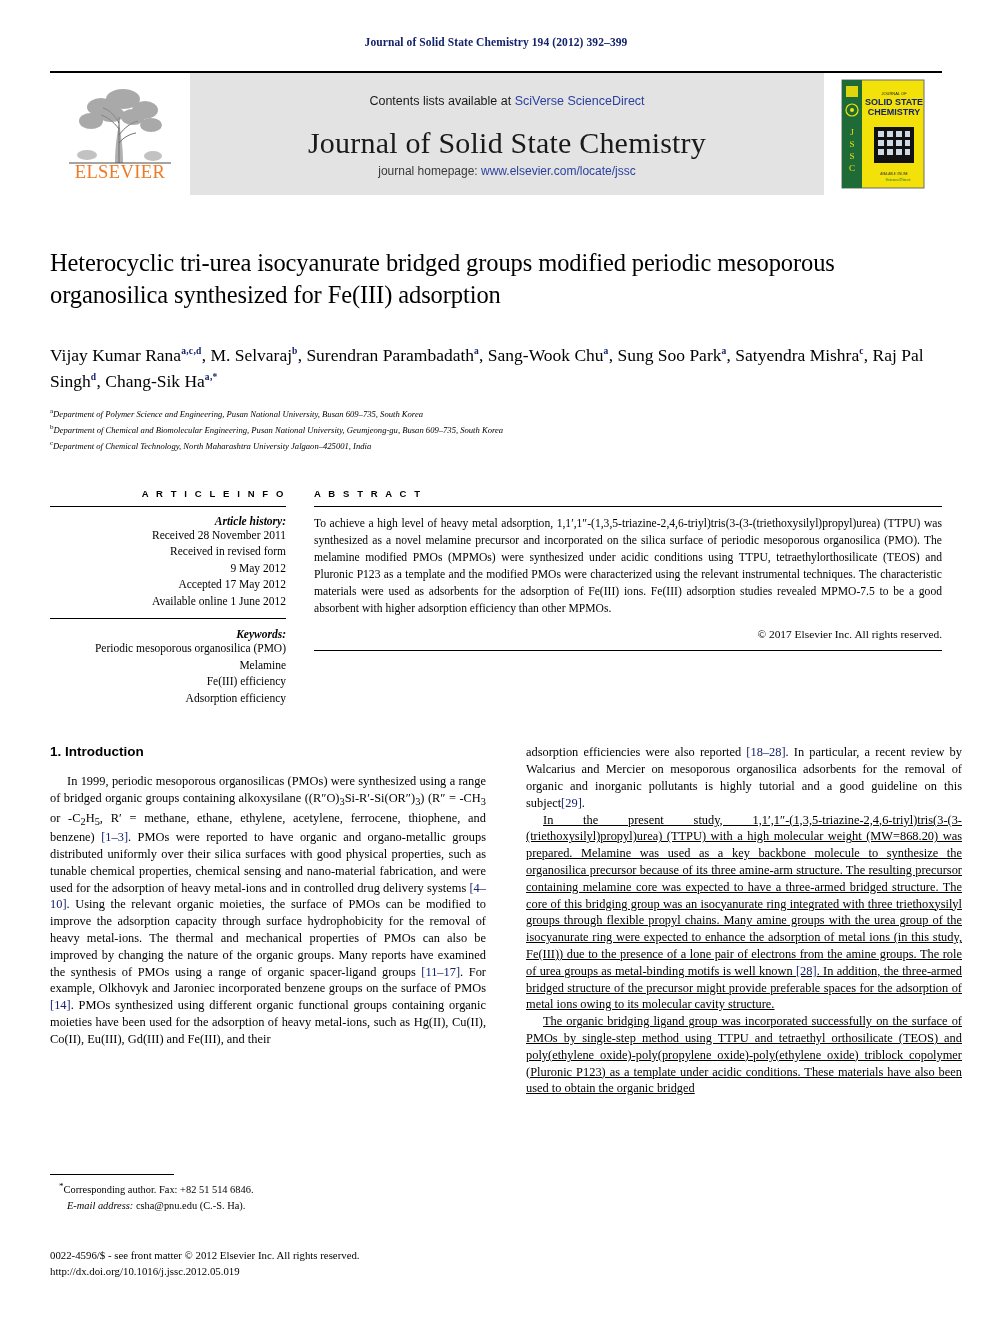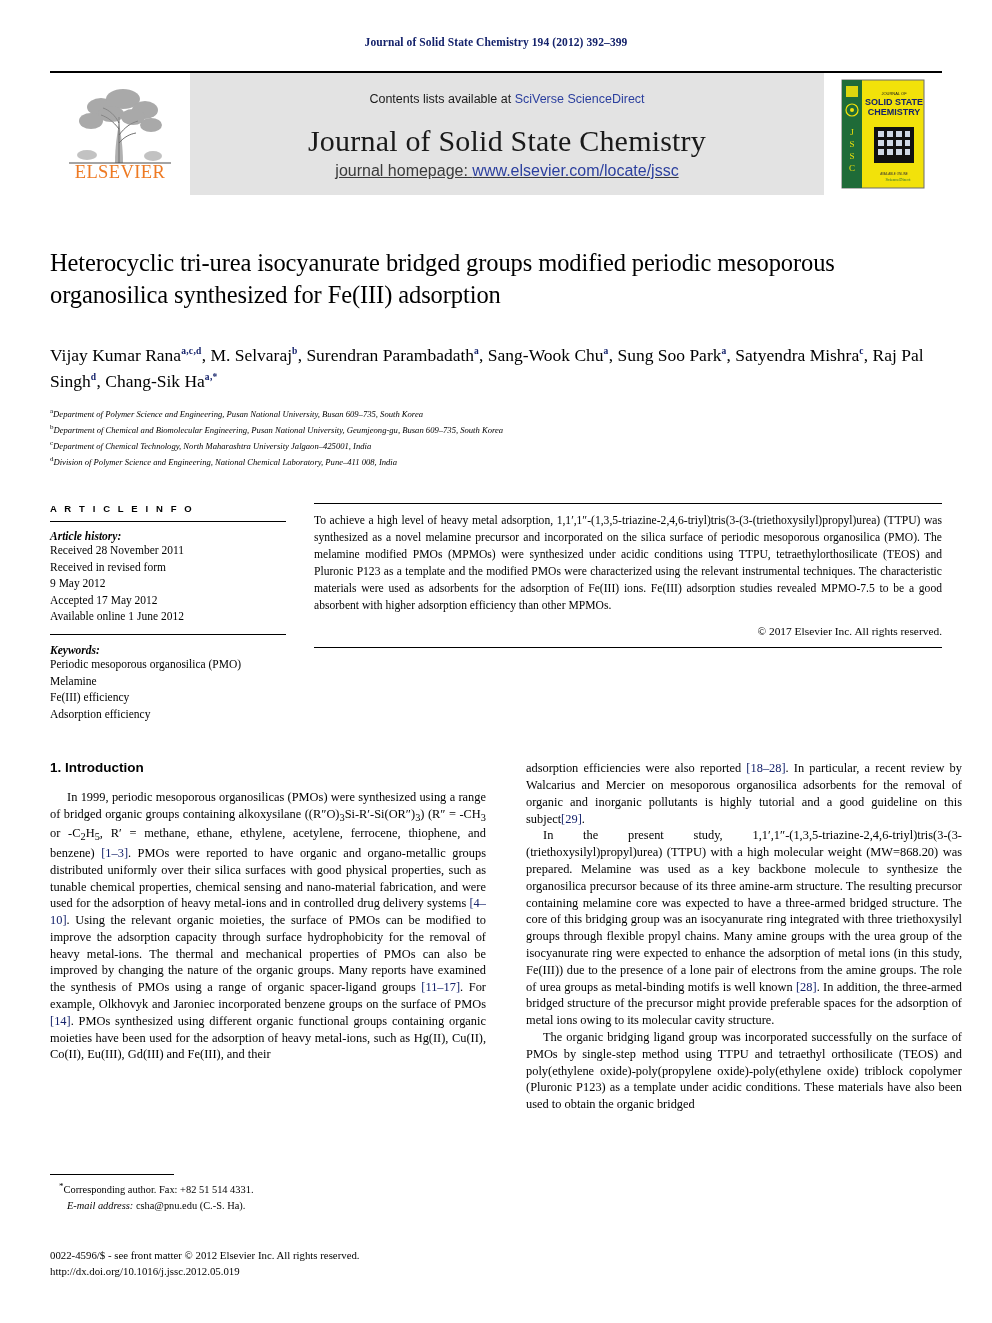--- a/index.html
+++ b/index.html
@@ -75,24 +75,23 @@
   }
   .journal-title {
     font-family: "Liberation Serif", serif;
     font-size: 30px;
     color: #1a1a1a;
     margin-top: 18px;
     letter-spacing: 0.2px;
   }
   .homepage-line {
     font-family: "Liberation Sans", sans-serif;
-    font-size: 16px;
+    font-size: 12px;
     color: #3a3a3a;
     margin-top: 4px;
-    text-decoration: underline;
   }
   .homepage-line .url {
     color: #2b3f9e;
   }
   .cover-cell {
     width: 118px;
     flex: 0 0 118px;
     display: flex;
     align-items: center;
     justify-content: center;
@@ -139,20 +138,21 @@
 
   
   .info-abstract {
     margin-top: 34px;
     display: flex;
     gap: 28px;
   }
   .info-col {
     width: 236px;
     flex: 0 0 236px;
+    text-align: right;
   }
   .abs-col {
     flex: 1 1 auto;
   }
   .sec-label {
     font-family: "Liberation Sans", sans-serif;
     font-size: 9.5px;
     font-weight: bold;
     letter-spacing: 2.6px;
     margin-bottom: 7px;
@@ -204,21 +204,21 @@
     margin: 0 0 14px 0;
   }
   .para {
     font-size: 12.4px;
     line-height: 1.355;
     text-align: justify;
     text-justify: inter-word;
     margin: 0;
     text-indent: 17px;
   }
-  .para + .para { margin-top: 0; }
+  .para + .para { margin-top: 0; text-decoration: underline; }
   .cite { color: #14226b; }
   .col.right .para:first-child { text-indent: 0; }
 
   
   .footnote-area {
     position: absolute;
     left: 50px;
     top: 1174px;
     width: 436px;
   }
@@ -323,21 +323,20 @@
     </div>
   </div>
 
   <div class="title-block">
     <h1 class="paper-title">Heterocyclic tri-urea isocyanurate bridged groups modified periodic mesoporous organosilica synthesized for Fe(III) adsorption</h1>
     <div class="authors"><span>Vijay Kumar Rana</span><sup>a,c,d</sup>, <span>M. Selvaraj</span><sup>b</sup>, <span>Surendran Parambadath</span><sup>a</sup>, <span>Sang-Wook Chu</span><sup>a</sup>, <span>Sung Soo Park</span><sup>a</sup>, <span>Satyendra Mishra</span><sup>c</sup>, <span>Raj Pal Singh</span><sup>d</sup>, <span>Chang-Sik Ha</span><sup>a,*</sup></div>
     <div class="affiliations">
         <div><sup>a</sup>Department of Polymer Science and Engineering, Pusan National University, Busan 609–735, South Korea</div>
         <div><sup>b</sup>Department of Chemical and Biomolecular Engineering, Pusan National University, Geumjeong-gu, Busan 609–735, South Korea</div>
         <div><sup>c</sup>Department of Chemical Technology, North Maharashtra University Jalgaon–425001, India</div>
-        <div><sup>d</sup>Division of Polymer Science and Engineering, National Chemical Laboratory, Pune–411 008, India</div>
       </div>
   </div>
 
   <div class="info-abstract">
     <div class="info-col">
       <div class="sec-label">A R T I C L E   I N F O</div>
       <div class="rule-thick"></div>
       <div class="hist-head">Article history:</div>
       <div class="hist-body">
           <div>Received 28 November 2011</div>
@@ -350,20 +349,21 @@
       <div class="kw-head">Keywords:</div>
       <div class="kw-body">
           <div>Periodic mesoporous organosilica (PMO)</div>
           <div>Melamine</div>
           <div>Fe(III) efficiency</div>
           <div>Adsorption efficiency</div>
         </div>
     </div>
 
     <div class="abs-col">
+      <div class="sec-label">A B S T R A C T</div>
       <div class="rule-thick"></div>
       <div class="abstract-text">To achieve a high level of heavy metal adsorption, 1,1′,1″-(1,3,5-triazine-2,4,6-triyl)tris(3-(3-(triethoxysilyl)propyl)urea) (TTPU) was synthesized as a novel melamine precursor and incorporated on the silica surface of periodic mesoporous organosilica (PMO). The melamine modified PMOs (MPMOs) were synthesized under acidic conditions using TTPU, tetraethylorthosilicate (TEOS) and Pluronic P123 as a template and the modified PMOs were characterized using the relevant instrumental techniques. The characteristic materials were used as adsorbents for the adsorption of Fe(III) ions. Fe(III) adsorption studies revealed MPMO-7.5 to be a good absorbent with higher adsorption efficiency than other MPMOs.</div>
       <div class="copyright">© 2017 Elsevier Inc. All rights reserved.</div>
       <div class="rule-thick" style="margin-top:10px"></div>
     </div>
   </div>
 
   <div class="body-wrap">
     <div class="col left">
       <h2 class="sec-title">1.  Introduction</h2>
@@ -376,21 +376,21 @@
           <p class="para" style="text-indent: 0px;"><span>adsorption efficiencies were also reported </span><span class="cite">[18–28]</span><span>. In particular, a recent review by Walcarius and Mercier on mesoporous organosilica adsorbents for the removal of organic and inorganic pollutants is highly tutorial and a good guideline on this subject</span><span class="cite">[29]</span><span>.</span></p>
           <p class="para"><span>In the present study, 1,1′,1″-(1,3,5-triazine-2,4,6-triyl)tris(3-(3-(triethoxysilyl)propyl)urea) (TTPU) with a high molecular weight (MW=868.20) was prepared. Melamine was used as a key backbone molecule to synthesize the organosilica precursor because of its three amine-arm structure. The resulting precursor containing melamine core was expected to have a three-armed bridged structure. The core of this bridging group was an isocyanurate ring integrated with three triethoxysilyl groups through flexible propyl chains. Many amine groups with the urea group of the isocyanurate ring were expected to enhance the adsorption of metal ions (in this study, Fe(III)) due to the presence of a lone pair of electrons from the amine groups. The role of urea groups as metal-binding motifs is well known </span><span class="cite">[28]</span><span>. In addition, the three-armed bridged structure of the precursor might provide preferable spaces for the adsorption of metal ions owing to its molecular cavity structure.</span></p>
           <p class="para"><span>The organic bridging ligand group was incorporated successfully on the surface of PMOs by single-step method using TTPU and tetraethyl orthosilicate (TEOS) and poly(ethylene oxide)-poly(propylene oxide)-poly(ethylene oxide) triblock copolymer (Pluronic P123) as a template under acidic conditions. These materials have also been used to obtain the organic bridged</span></p>
         </div>
     </div>
   </div>
 
   <div class="footnote-area">
     <div class="fn-rule"></div>
     <div class="fn-line">
-      <sup>*</sup><span>Corresponding author. Fax: +82 51 514 4331.</span>
+      <sup>*</sup><span>Corresponding author. Fax: +82 51 514 6846.</span>
     </div>
     <div class="fn-line" style="padding-left:17px">
       <span class="ital">E-mail address:</span>
       <span>csha@pnu.edu (C.-S. Ha).</span>
     </div>
   </div>
 
   <div class="footer-id">
     <div>0022-4596/$ - see front matter © 2012 Elsevier Inc. All rights reserved.</div>
     <div>http://dx.doi.org/10.1016/j.jssc.2012.05.019</div>

